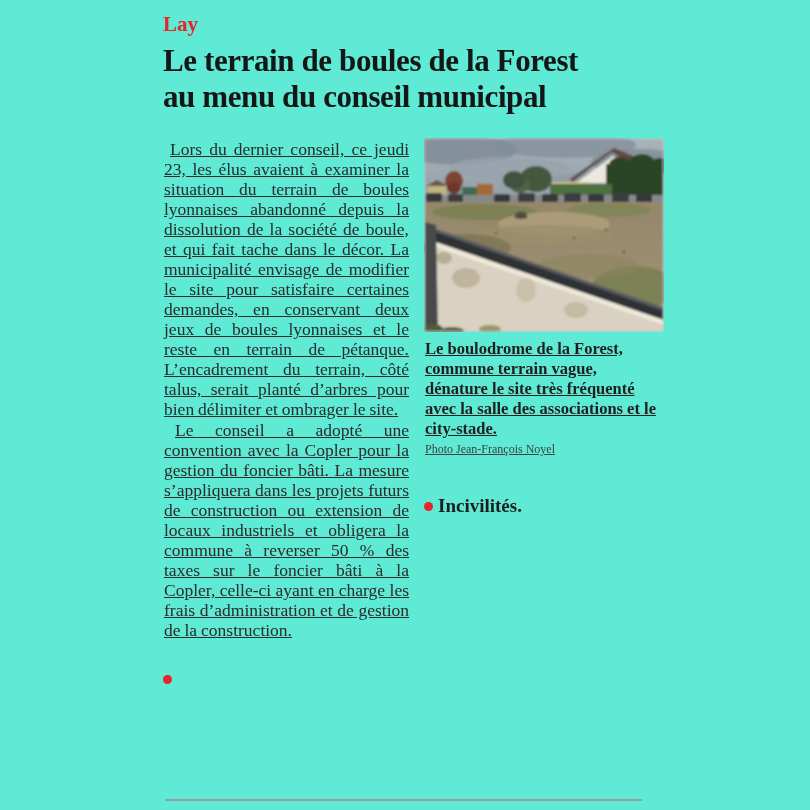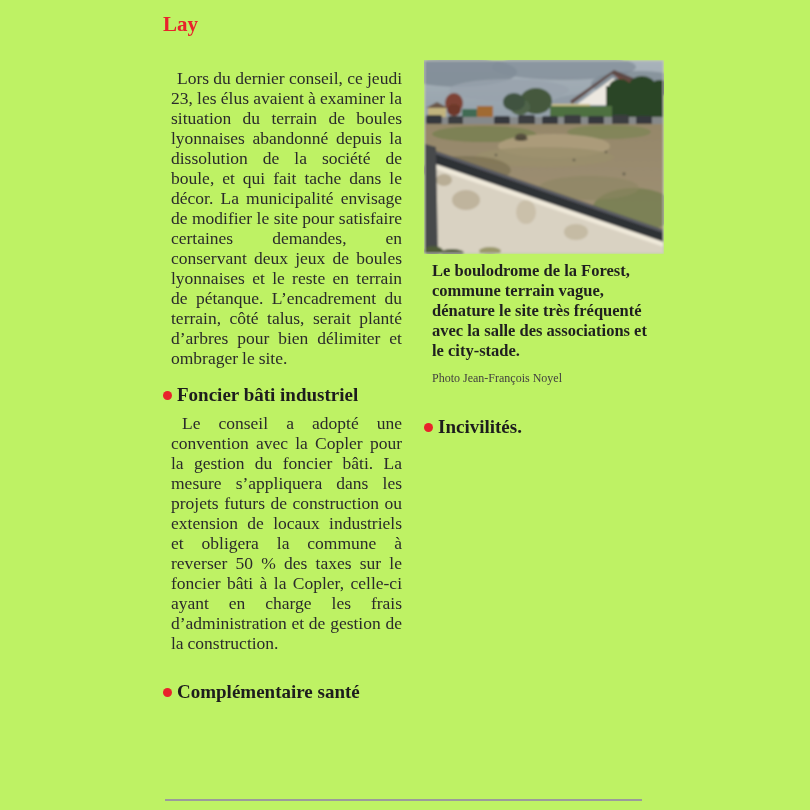--- a/index.html
+++ b/index.html
@@ -1,65 +1,61 @@
 <!DOCTYPE html>
 <html lang="fr"><head>
 <meta charset="utf-8">
 <style>
   html,body{margin:0;padding:0;background:#ffffff;}
-  .page{position:relative;width:810px;height:810px;background:#bef264;overflow:hidden;
+  .page{position:relative;width:810px;height:810px;background:#5eead4;overflow:hidden;
         font-family:"Liberation Serif","DejaVu Serif",serif;color:#2b2b2b;}
   .content{position:absolute;left:163px;top:0;width:501px;}
   .kicker{margin-top:13px;font-size:21px;line-height:23px;font-weight:700;color:#e8232b;}
   .headline{margin:7px 0 0;font-size:31px;line-height:35.5px;font-weight:700;color:#161616;
             letter-spacing:-0.4px;}
   .cols{display:flex;gap:14px;margin-top:24px;}
   .col-left{width:247px;}
   .col-right{width:240px;}
-  p{margin:8px;}
+  p{margin:1px;text-decoration:underline;}
   .body{font-size:17.5px;line-height:20px;text-align:justify;color:#2b2b2b;
         hyphens:auto;-webkit-hyphens:auto;word-spacing:-0.4px;}
   .indent{text-indent:11px;}
   .small-indent{text-indent:6px;}
   .heading{display:flex;align-items:baseline;font-size:19px;line-height:21px;font-weight:700;
            color:#1d1d1d;margin:16px 0 5px;}
-  .heading.tall{margin-top:28px;font-family:Liberation Serif, serif;}
+  .heading.tall{margin-top:36px;font-family:Liberation Serif, serif;}
   .bullet{flex:0 0 auto;width:9px;height:9px;border-radius:50%;background:#e8232b;
           margin-right:5px;transform:translateY(-1px);}
   sup.ord{font-size:11px;line-height:0;vertical-align:super;}
   .photo{width:240px;height:194px;line-height:0;}
   .photo svg{display:block;}
   .caption{margin-top:7px;font-size:16.5px;line-height:20px;font-weight:700;color:#1f1f1f;}
   .credit{font-size:12px;line-height:19px;color:#413f3f;margin-bottom:26px;}
   .cont{text-indent:0;}
   .bottom-rule{position:absolute;left:165px;top:799px;width:477px;height:2px;background:#9b9b9b;}
 </style>
 </head>
 <body>
 
 <div class="page">
   <div class="content">
 
     <div class="kicker">Lay</div>
 
+    <h1 class="headline"><span>Le terrain de boules de la Forest</span><br><span>au menu du conseil municipal</span></h1>
 
     <div class="cols">
 
       <div class="col-left">
         <p class="body small-indent">Lors du dernier conseil, ce jeudi 23, les élus avaient à examiner la situation du terrain de boules lyonnaises abandonné depuis la dissolution de la société de boule, et qui fait tache dans le décor. La municipalité envisage de modifier le site pour satisfaire certaines demandes, en conservant deux jeux de boules lyonnaises et le reste en terrain de pétanque. L’encadrement du terrain, côté talus, serait planté d’arbres pour bien délimiter et ombrager le site.</p>
 
-        <div class="heading">
-          <span class="bullet"></span>
-          <span>Foncier bâti industriel</span>
-        </div>
         <p class="body indent">Le conseil a adopté une convention avec la Copler pour la gestion du foncier bâti. La mesure s’appliquera dans les projets futurs de construction ou extension de locaux industriels et obligera la commune à reverser 50 % des taxes sur le foncier bâti à la Copler, celle-ci ayant en charge les frais d’administration et de gestion de la construction.</p>
 
         <div class="heading tall">
           <span class="bullet"></span>
-          <span>Complémentaire santé</span>
         </div>
       </div>
 
       <div class="col-right">
 
         <div class="photo">
           <svg width="240" height="194" viewBox="0 0 240 194" xmlns="http://www.w3.org/2000/svg">
             <defs>
               <linearGradient id="sky" x1="0" y1="0" x2="0" y2="1">
                 <stop offset="0" stop-color="#a9b3bb"></stop>

